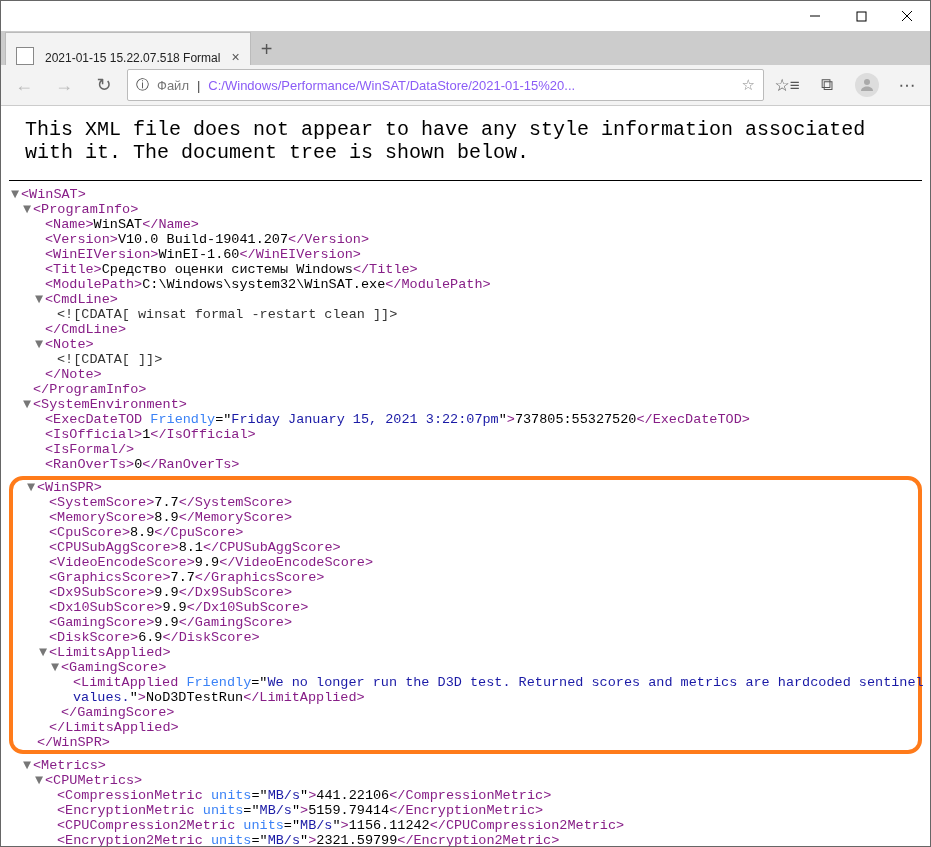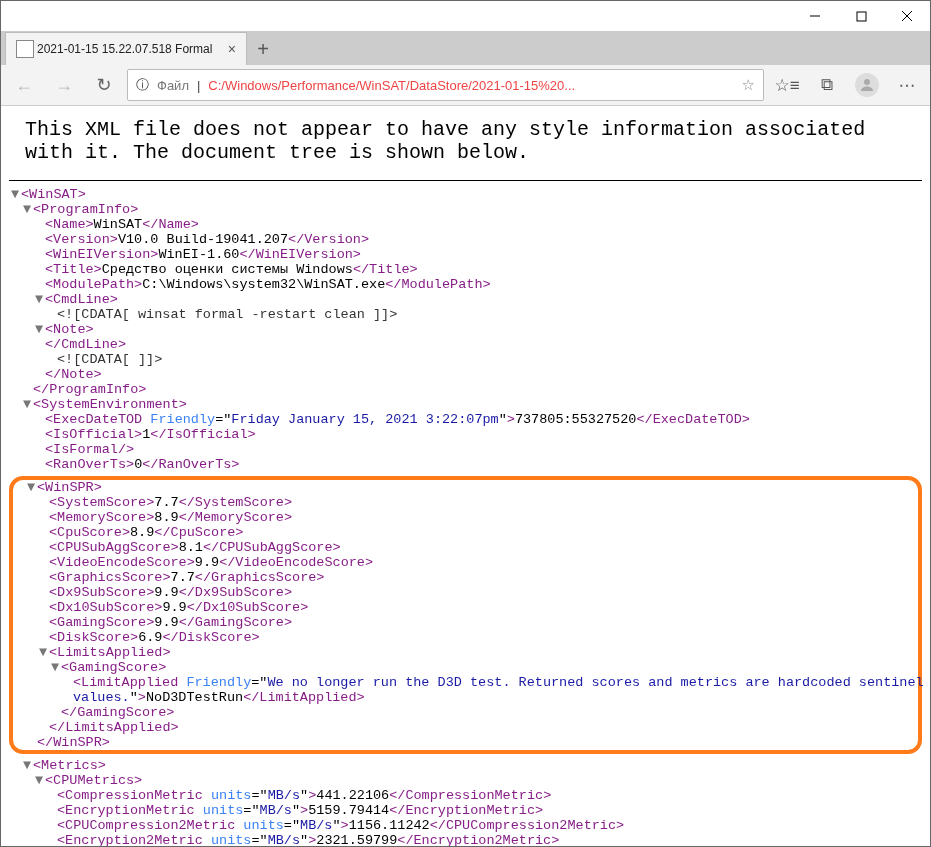--- a/index.html
+++ b/index.html
@@ -2,32 +2,32 @@
 <html><head>
 <meta charset="utf-8">
 <style>
 html,body{margin:0;padding:0;font-family:"Segoe UI",Arial,sans-serif;font-size:13px;background:#fff;color:#000;overflow:hidden}
 .window{width:931px;height:847px;background:#fff;border:1px solid #666;box-sizing:border-box;display:flex;flex-direction:column}
 .titlebar{height:30px;display:flex;align-items:center;background:#fff;padding-left:8px}
 .tbl{flex:1}
 .winbtns{display:flex}
 .wb{width:46px;height:30px;display:flex;align-items:center;justify-content:center;font-size:15px;font-family:Arial;color:#000}
 .tabbar{height:34px;background:#ccc;display:flex;align-items:flex-end;padding-left:4px}
-.tab{height:32px;background:#f3f3f3;border-top:1px solid #bbb;border-left:1px solid #bbb;border-right:1px solid #bbb;display:flex;align-items:center;padding:0 10px;gap:3px;max-width:230px;min-width:220px}
+.tab{height:32px;background:#f3f3f3;border-top:1px solid #bbb;border-left:1px solid #bbb;border-right:1px solid #bbb;display:flex;align-items:flex-end;padding:0 10px;gap:11px;max-width:230px;min-width:220px}
 .tab-icon{width:16px;height:16px;background:#fff;border:1px solid #888}
 .tab-title{font-size:12px;white-space:nowrap;overflow:hidden;text-overflow:ellipsis;flex:1;color:#222}
 .tab-close{font-size:14px;color:#555}
 .newtab{width:32px;height:32px;display:flex;align-items:center;justify-content:center;font-size:20px;color:#555}
 .toolbar{height:40px;background:#f3f3f3;border-bottom:1px solid #ccc;display:flex;align-items:center;padding:0 6px;gap:6px}
 .navbtn{width:34px;height:34px;display:flex;align-items:center;justify-content:center;color:#666;font-size:18px}
 .navbtn.disabled{color:#bbb}
 .urlbar{flex:1;height:30px;border:1px solid #bbb;border-radius:2px;background:#fff;display:flex;align-items:center;padding:0 8px;gap:8px;font-size:13px;color:#444}
 .urlinfo{display:flex;align-items:center;gap:6px}
 .urllabel{color:#777}
-.urlpath{white-space:nowrap;overflow:hidden;text-overflow:ellipsis;flex:1;color:#ef4444}
+.urlpath{white-space:nowrap;overflow:hidden;text-overflow:ellipsis;flex:1;color:#8b5cf6}
 .staricon{color:#888;font-size:15px;margin-left:auto}
 .tbicon{width:34px;height:34px;display:flex;align-items:center;justify-content:center;color:#555;font-size:17px}
 .avatar{width:24px;height:24px;border-radius:50%;background:#ddd;display:flex;align-items:center;justify-content:center;color:#888}
 .content{flex:1;overflow:hidden;position:relative}
 .scrollcontainer{height:100%;overflow-y:auto;padding:8px 4px 8px 8px;box-sizing:border-box}
 .scrollcontainer::-webkit-scrollbar{width:16px}
 .scrollcontainer::-webkit-scrollbar-track{background:#f0f0f0}
 .scrollcontainer::-webkit-scrollbar-thumb{background:#c0c0c0}
 .notice{font-family:Liberation Mono, monospace;font-size:20px;padding:4px 0 8px 0;margin:0 4px 8px 16px}
 .hr{border:0;border-top:1px solid #000;margin:0 4px 6px 0}
@@ -112,22 +112,22 @@
 <div class="code" id="xml-root">
           <div class="row"><span class="tog">▼</span><span class="tag">&lt;WinSAT&gt;</span></div>
           <div class="row"><span class="ind i1"></span><span class="tog">▼</span><span class="tag">&lt;ProgramInfo&gt;</span></div>
           <div class="row"><span class="ind i3"></span><span class="tag">&lt;Name&gt;</span><span class="txt">WinSAT</span><span class="tag">&lt;/Name&gt;</span></div>
           <div class="row"><span class="ind i3"></span><span class="tag">&lt;Version&gt;</span><span class="txt">V10.0 Build-19041.207</span><span class="tag">&lt;/Version&gt;</span></div>
           <div class="row"><span class="ind i3"></span><span class="tag">&lt;WinEIVersion&gt;</span><span class="txt">WinEI-1.60</span><span class="tag">&lt;/WinEIVersion&gt;</span></div>
           <div class="row"><span class="ind i3"></span><span class="tag">&lt;Title&gt;</span><span class="txt">Средство оценки системы Windows</span><span class="tag">&lt;/Title&gt;</span></div>
           <div class="row"><span class="ind i3"></span><span class="tag">&lt;ModulePath&gt;</span><span class="txt">C:\Windows\system32\WinSAT.exe</span><span class="tag">&lt;/ModulePath&gt;</span></div>
           <div class="row"><span class="ind i2"></span><span class="tog">▼</span><span class="tag">&lt;CmdLine&gt;</span></div>
           <div class="row"><span class="ind i4"></span><span class="cdata">&lt;![CDATA[ winsat formal -restart clean ]]&gt;</span></div>
+          <div class="row"><span class="ind i3"></span><span class="tag">&lt;/CmdLine&gt;</span></div>
           <div class="row"><span class="ind i2"></span><span class="tog">▼</span><span class="tag">&lt;Note&gt;</span></div>
-          <div class="row"><span class="ind i3"></span><span class="tag">&lt;/CmdLine&gt;</span></div>
           <div class="row"><span class="ind i4"></span><span class="cdata">&lt;![CDATA[ ]]&gt;</span></div>
           <div class="row"><span class="ind i3"></span><span class="tag">&lt;/Note&gt;</span></div>
           <div class="row"><span class="ind i2"></span><span class="tag">&lt;/ProgramInfo&gt;</span></div>
           <div class="row"><span class="ind i1"></span><span class="tog">▼</span><span class="tag">&lt;SystemEnvironment&gt;</span></div>
           <div class="row"><span class="ind i3"></span><span class="tag">&lt;ExecDateTOD </span><span class="attr">Friendly</span><span class="txt">="</span><span class="val">Friday January 15, 2021 3:22:07pm</span><span class="txt">"</span><span class="tag">&gt;</span><span class="txt">737805:55327520</span><span class="tag">&lt;/ExecDateTOD&gt;</span></div>
           <div class="row"><span class="ind i3"></span><span class="tag">&lt;IsOfficial&gt;</span><span class="txt">1</span><span class="tag">&lt;/IsOfficial&gt;</span></div>
           <div class="row"><span class="ind i3"></span><span class="tag">&lt;IsFormal/&gt;</span></div>
           <div class="row"><span class="ind i3"></span><span class="tag">&lt;RanOverTs&gt;</span><span class="txt">0</span><span class="tag">&lt;/RanOverTs&gt;</span></div>
           <div class="highlight">
             <div class="row"><span class="ind i1"></span><span class="tog">▼</span><span class="tag">&lt;WinSPR&gt;</span></div>

